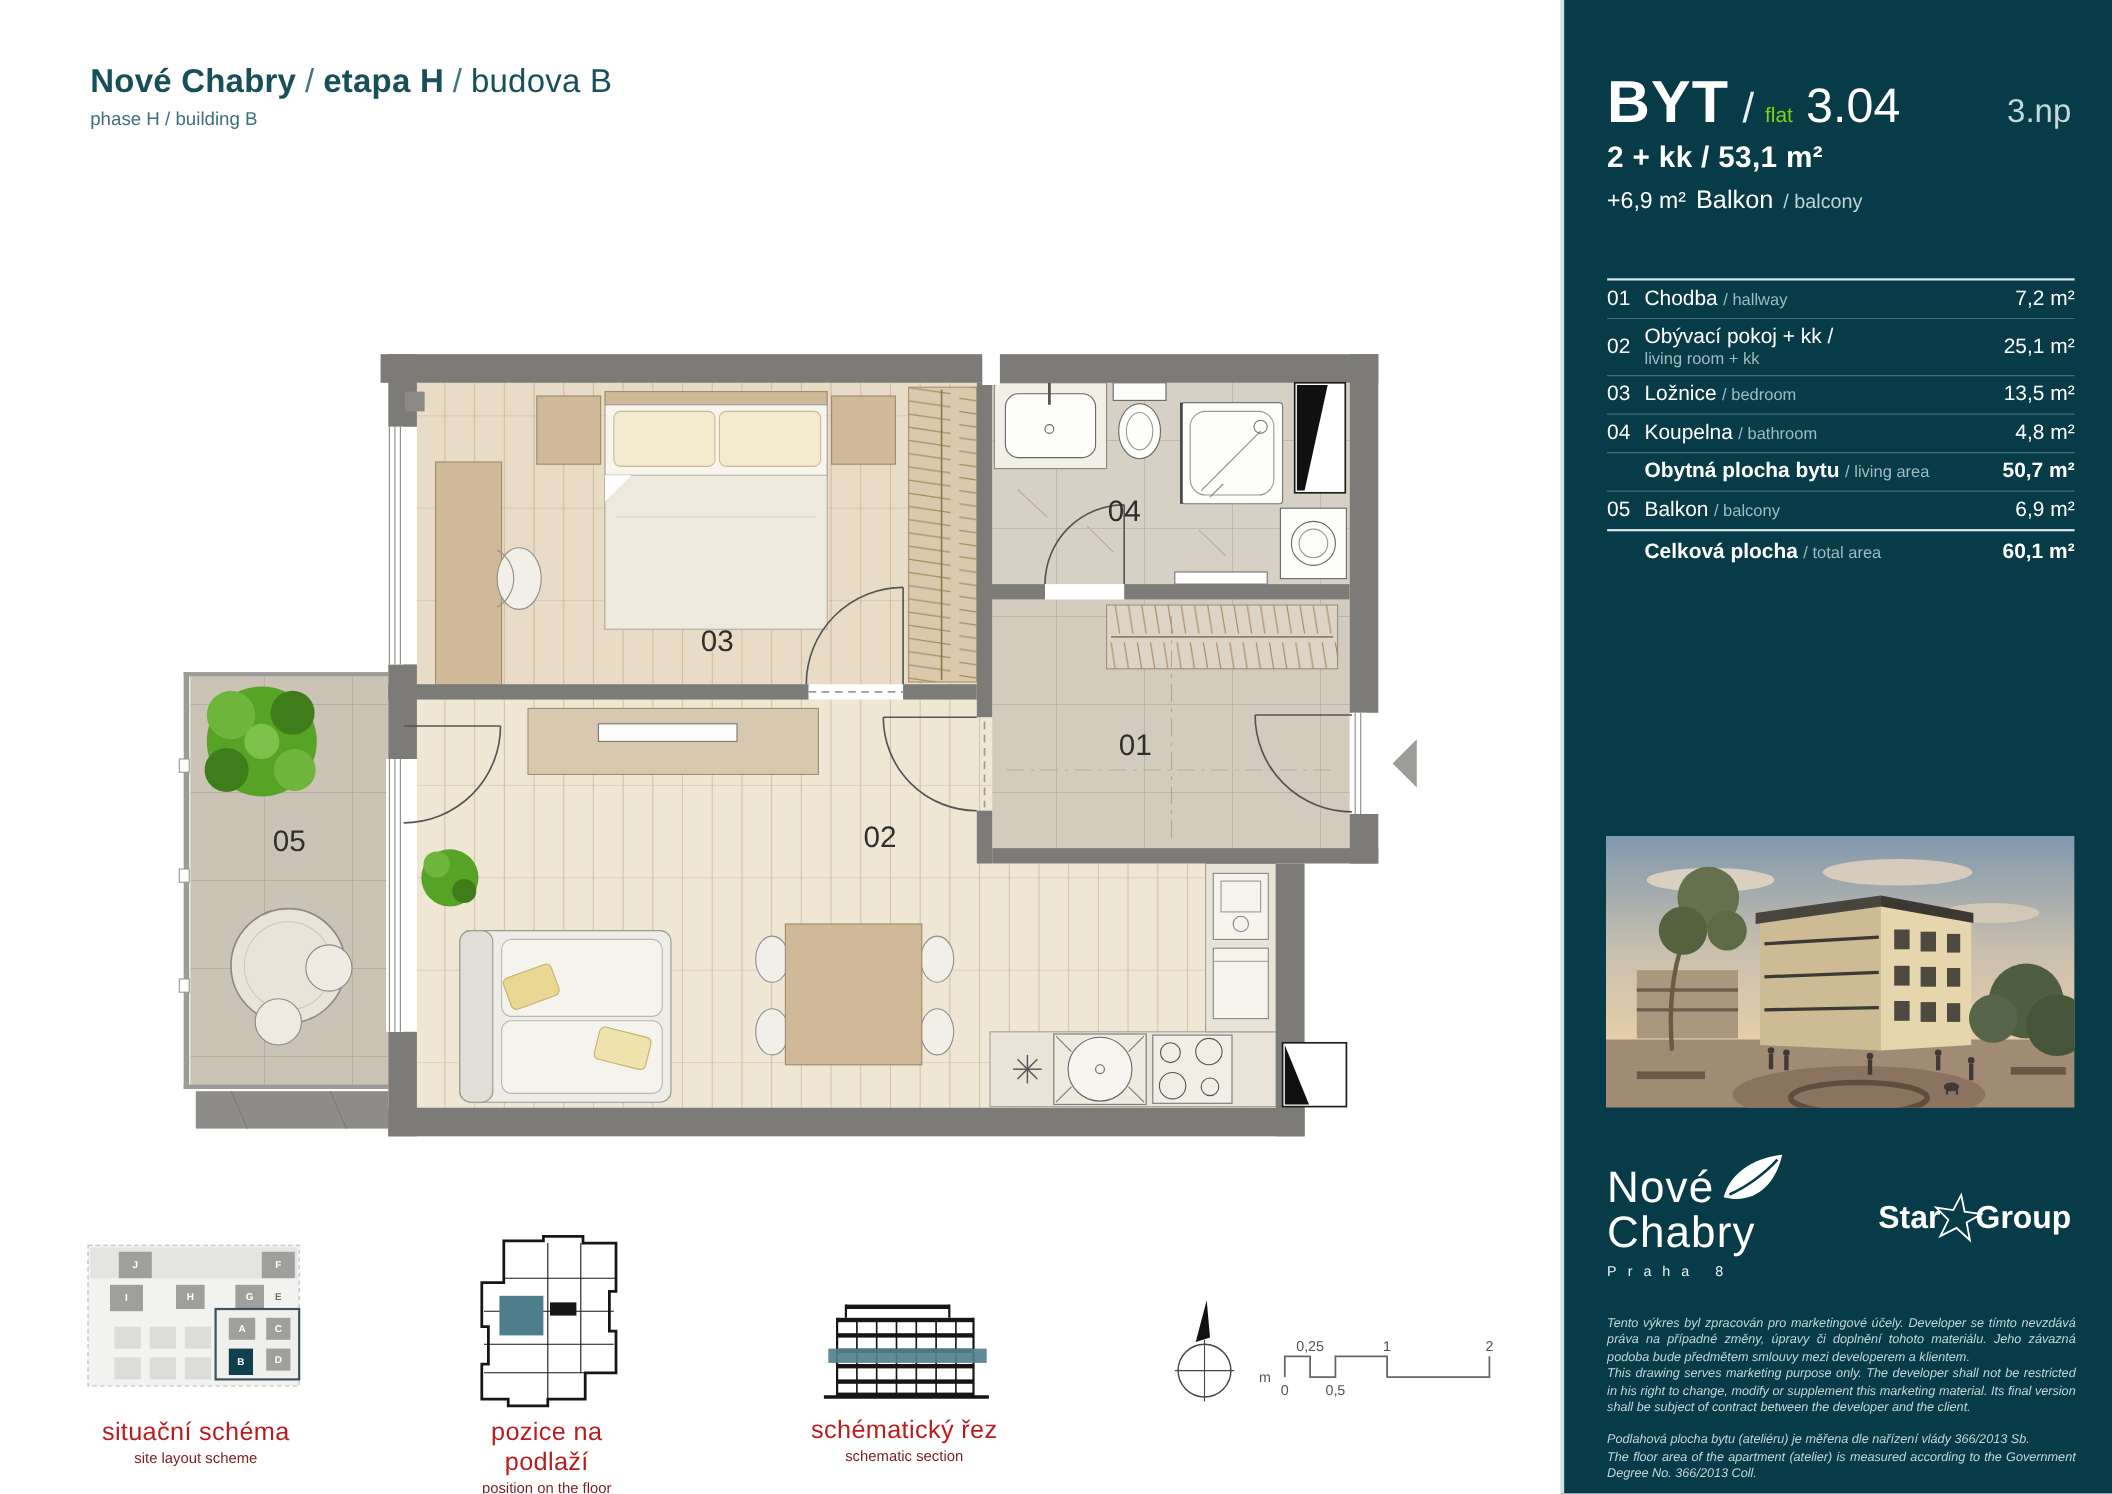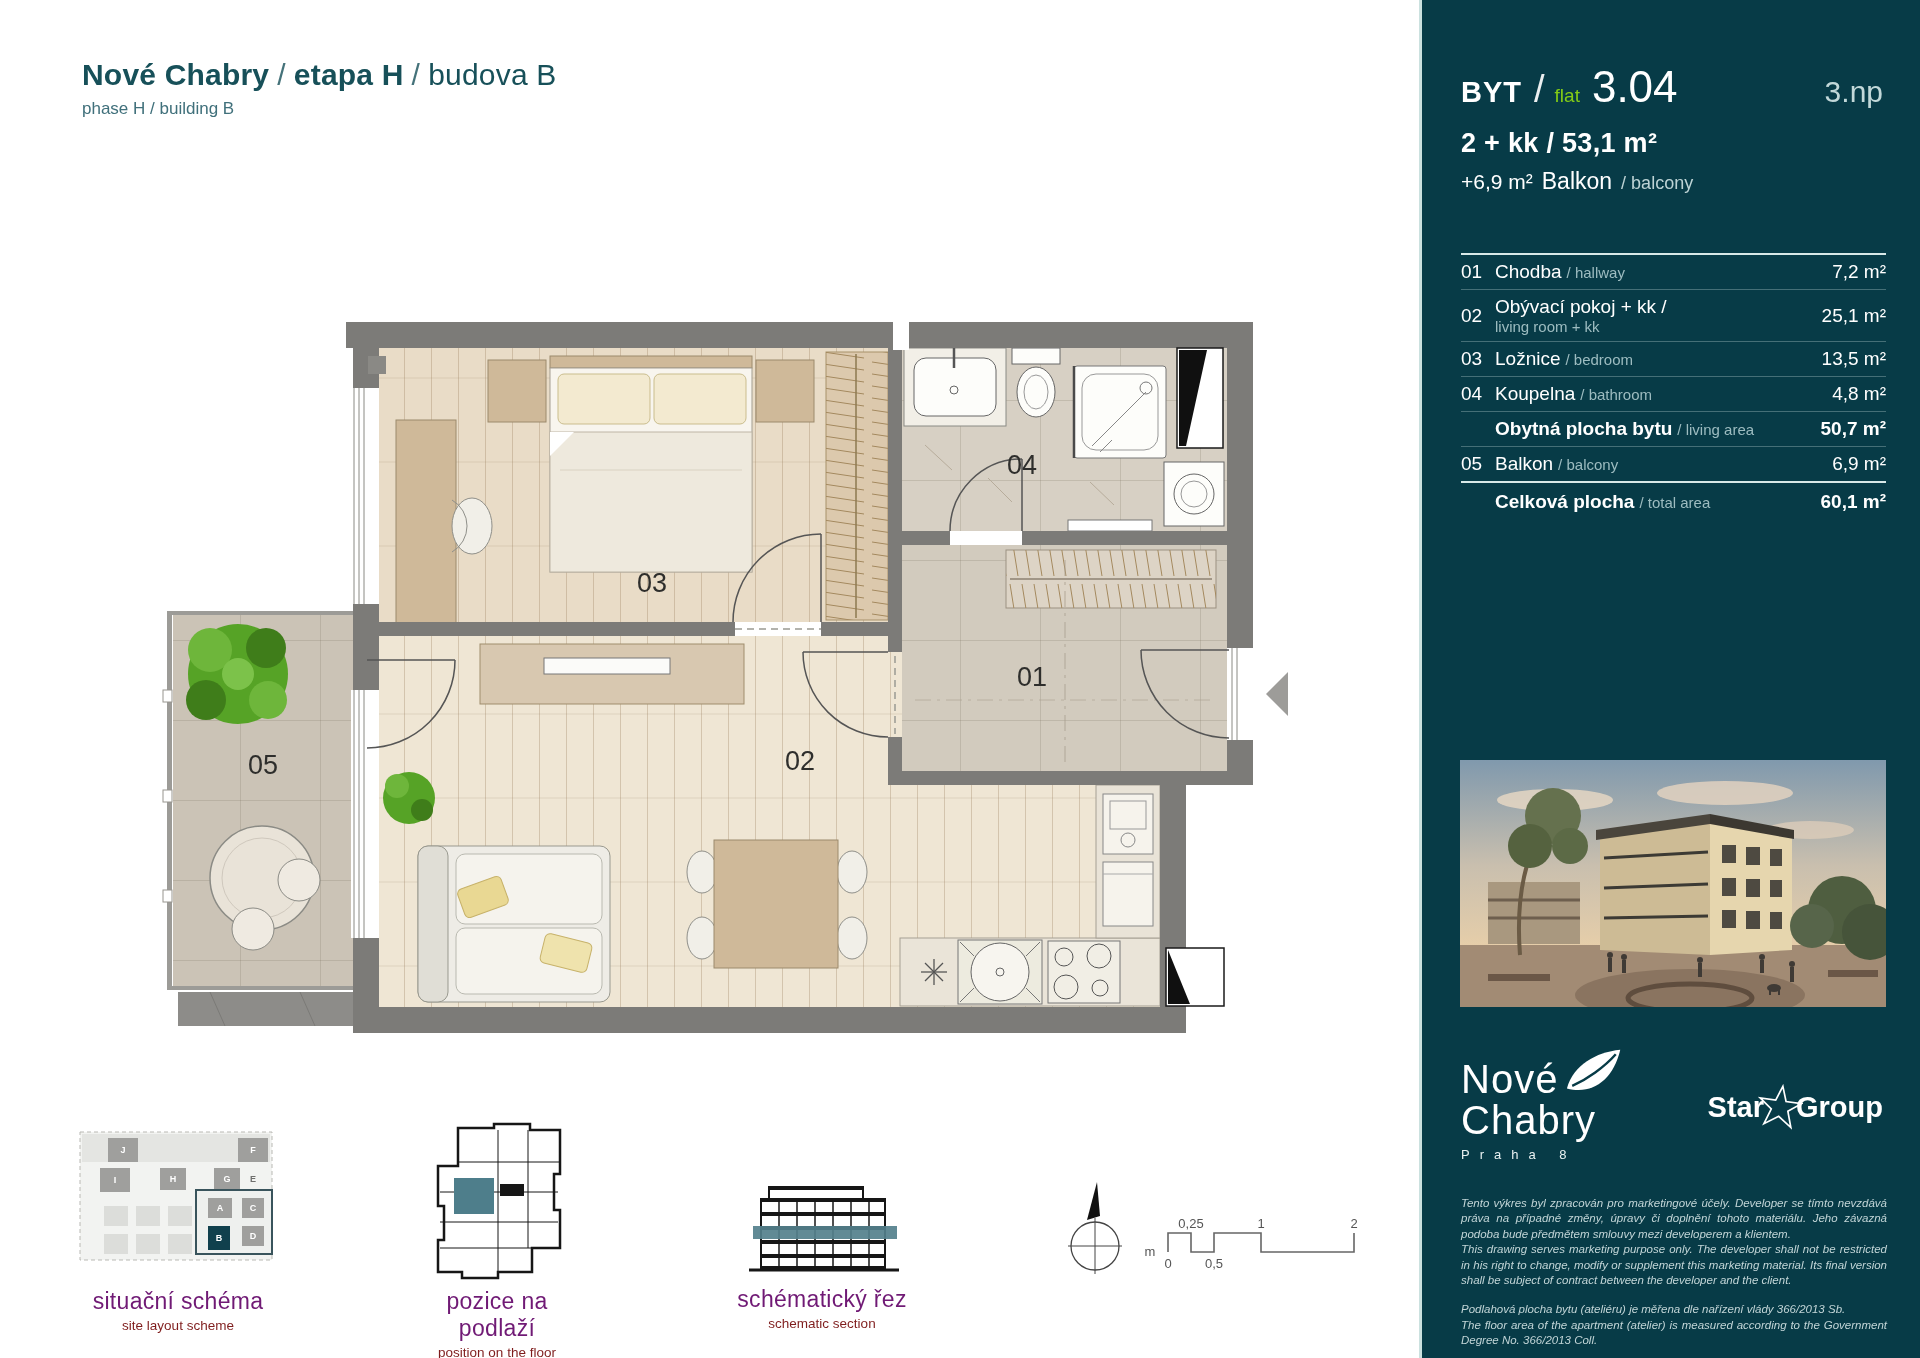--- a/index.html
+++ b/index.html
@@ -13,30 +13,30 @@
   .doc-title .t-bold{font-weight:700;}
   .doc-title .t-sep{font-weight:400;opacity:.8;margin:0 8px;}
   .doc-title .t-reg{font-weight:400;}
   .doc-subtitle{margin-top:7px;font-size:17px;color:#40707b;font-weight:400;}
 
   
   .plan{position:absolute;left:0;top:0;width:1419px;height:1358px;}
 
   
   .cap{position:absolute;text-align:center;}
-  .cap .cs{font-size:23px;color:#701a75;letter-spacing:.3px;}
+  .cap .cs{font-size:23px;color:#b91c1c;letter-spacing:.3px;}
   .cap .en{font-size:13.5px;color:#7f1d1d;margin-top:3px;}
 
   .minifig{position:absolute;}
 
   
   .panel{position:absolute;left:1419px;top:0;width:501px;height:1358px;
          background:#073B47;border-left:3px solid #CBE1DF;box-sizing:border-box;color:#fff;}
   .flat-line{position:absolute;left:39px;right:37px;top:62px;display:flex;align-items:baseline;}
-  .byt{font-size:29px;font-weight:700;letter-spacing:1px;}
+  .byt{font-size:54px;font-weight:700;letter-spacing:1px;}
   .slash-big{font-size:38px;font-weight:400;opacity:.92;margin:0 10px 0 12px;}
   .flat-sub{font-size:19px;color:#84cc16;margin-right:12px;}
   .flat-num{font-size:44px;font-weight:400;}
   .floor-tag{margin-left:auto;font-size:30px;font-weight:400;color:#c2d8d9;}
   .layout-line{position:absolute;left:39px;top:128px;font-size:27px;font-weight:700;letter-spacing:.3px;}
   .balcony-line{position:absolute;left:39px;top:168px;display:flex;align-items:baseline;gap:9px;}
   .b-pre{font-size:21px;font-weight:400;}
   .b-name{font-size:23px;font-weight:500;}
   .b-en{font-size:18px;color:#bdd3d5;font-weight:400;}
 

